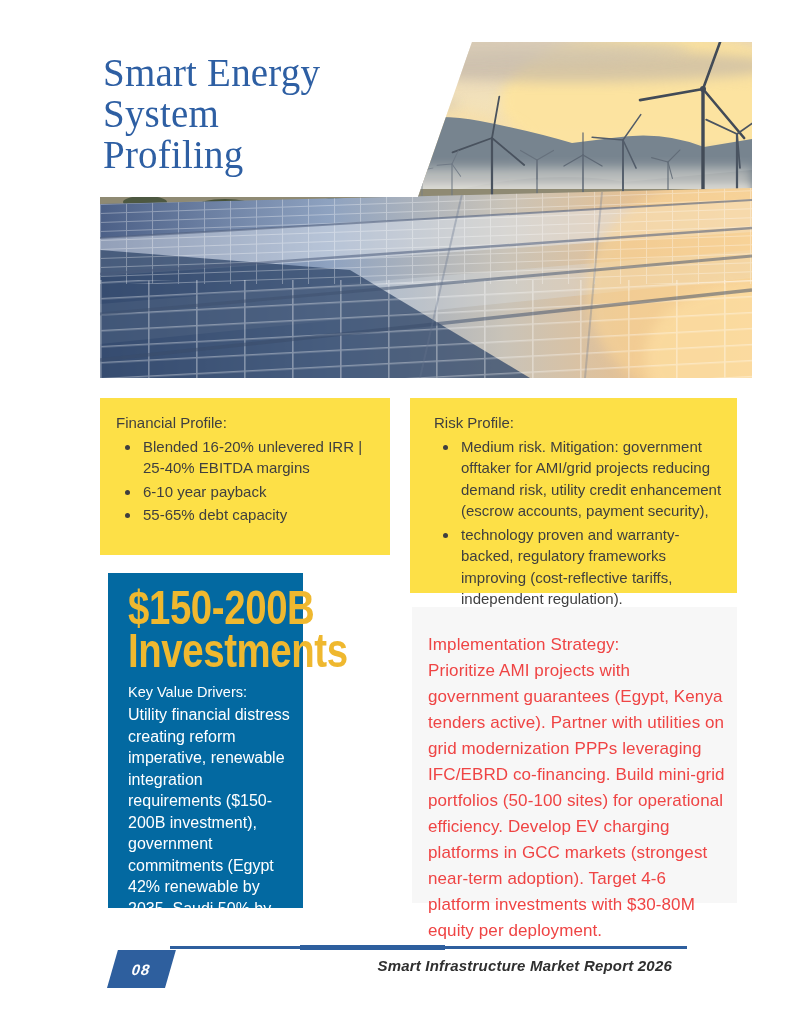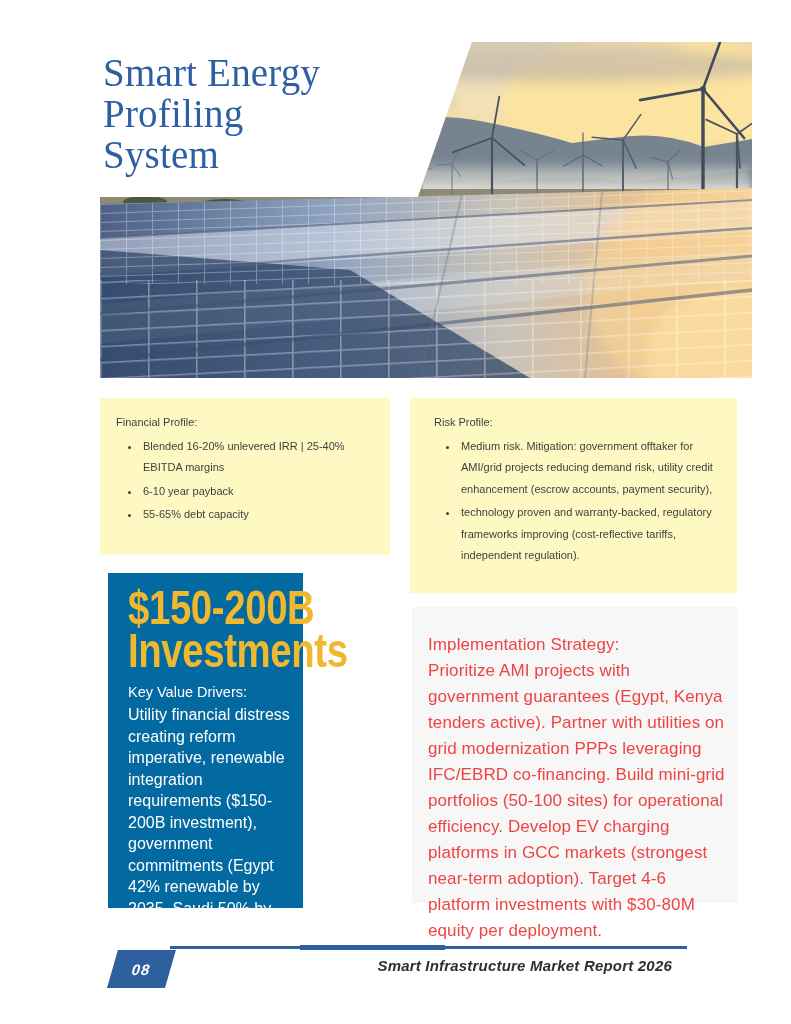--- a/index.html
+++ b/index.html
@@ -10,22 +10,22 @@
   .page-title{position:absolute;left:103px;top:52px;width:360px;
       font-family:"Liberation Serif",serif;font-size:39px;line-height:41px;
       color:#2E5FA3;font-weight:400;letter-spacing:.2px;}
 
   
   .hero{position:absolute;left:100px;top:42px;width:652px;height:336px;
       clip-path:polygon(372px 0,652px 0,652px 336px,0 336px,0 155px,318px 155px);}
   .hero svg{display:block;width:652px;height:336px;}
 
   
-  .info-box{position:absolute;background:#fef9c3;color:#3F3F3F;
-      font-size:11px;line-height:21.5px;}
+  .info-box{position:absolute;background:#fde047;color:#3F3F3F;
+      font-size:15px;line-height:21.5px;}
   .box-financial{left:100px;top:398px;width:290px;height:157px;padding:14px 14px 0 16px;box-sizing:border-box;}
   .box-risk{left:410px;top:398px;width:327px;height:195px;padding:14px 12px 0 24px;box-sizing:border-box;}
   .info-box ul{margin:2px 0 0 0;padding-left:25px;}
   .info-box li{margin:0 0 2px 0;padding-left:2px;}
 
   
   .box-invest{position:absolute;left:108px;top:573px;width:195px;height:335px;
       background:#0369a1;box-sizing:border-box;padding:13px 9px 0 20px;color:#ffffff;}
   .invest-headline{color:#EFB82F;font-weight:700;font-size:48px;line-height:43px;
       letter-spacing:-.5px;transform:scaleX(.8);transform-origin:left top;white-space:nowrap;}
@@ -47,22 +47,22 @@
   .footer-text{position:absolute;left:335px;top:957px;width:337px;text-align:right;
       font-style:italic;font-weight:700;font-size:15px;color:#2F2F2F;letter-spacing:.2px;}
 </style>
 </head>
 <body>
 
 <div class="page">
 
   <h1 class="page-title" style="margin:0;font-weight:400;">
     <div>Smart Energy</div>
+    <div>System</div>
     <div>Profiling</div>
-    <div>System</div>
   </h1>
 
   <div class="hero">
     <svg viewBox="0 0 652 336" preserveAspectRatio="none">
       <defs>
         <linearGradient id="skyGrad" x1="0" y1="0" x2="0" y2="1">
           <stop offset="0%" stop-color="#e3d2ba"></stop>
           <stop offset="30%" stop-color="#f3e2ba"></stop>
           <stop offset="62%" stop-color="#efe0c3"></stop>
           <stop offset="100%" stop-color="#dcd5c8"></stop>

